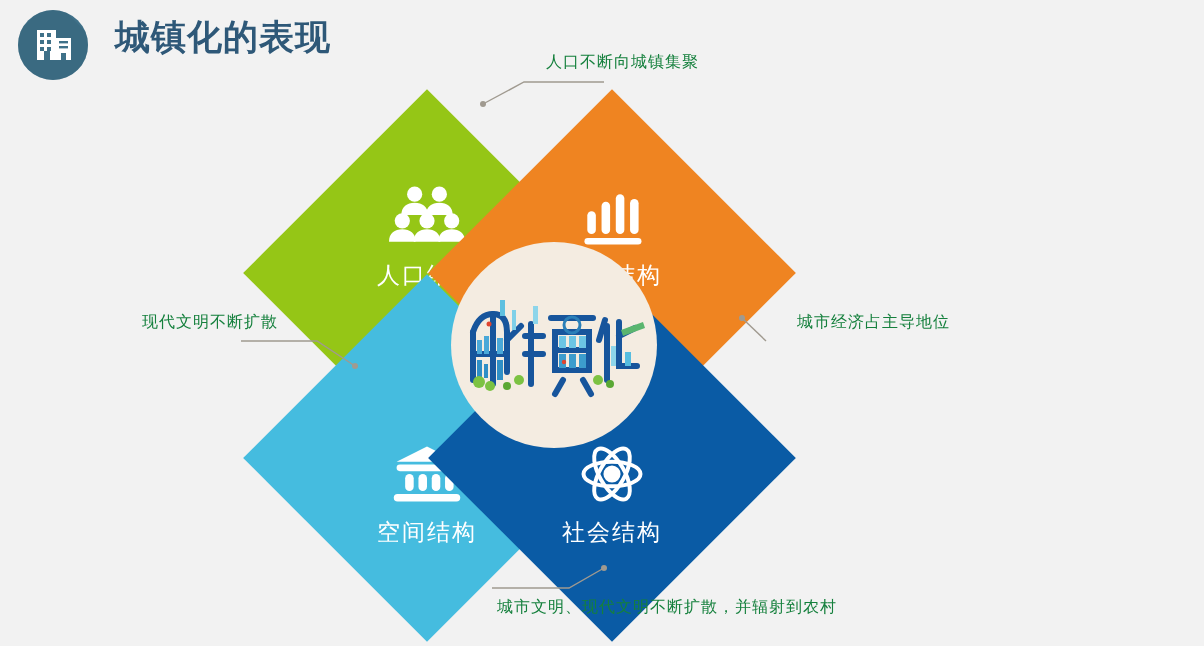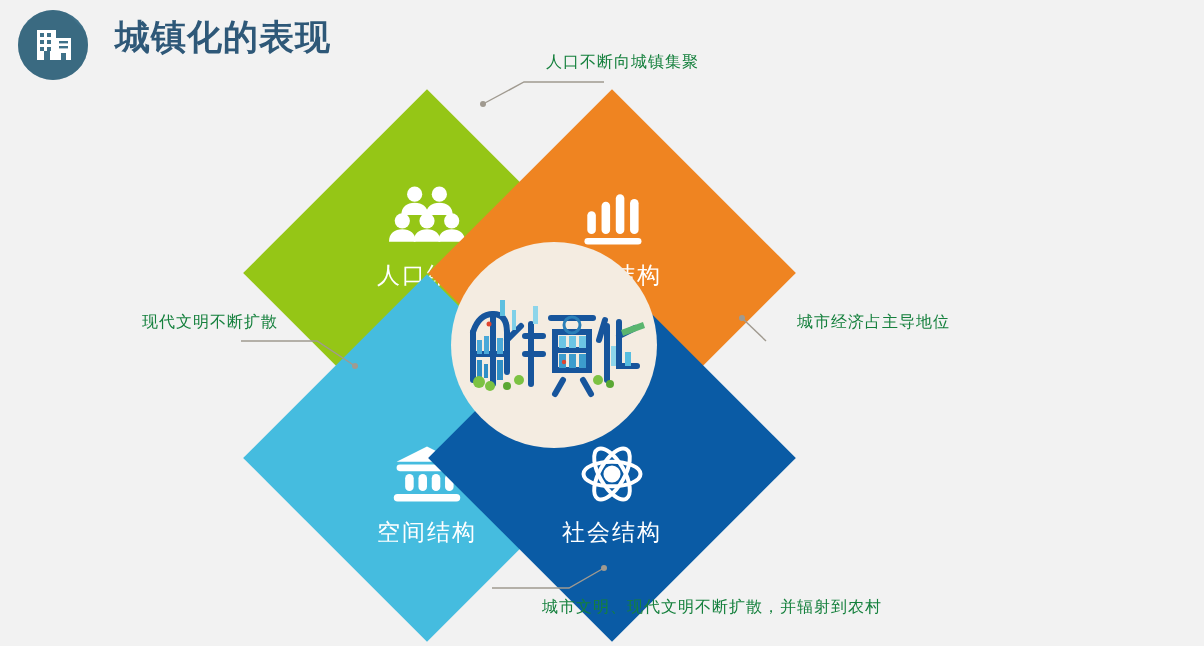--- a/index.html
+++ b/index.html
@@ -61,21 +61,21 @@
     display:flex;align-items:center;justify-content:center;
     z-index:6;
   }
   .center-art{width:190px;height:130px;display:block;}
 
   
   .callout{position:absolute;color:#15803d;font-size:16px;white-space:nowrap;letter-spacing:1px;}
   .c-top   {left:546px;top:52px;}
   .c-left  {left:142px;top:312px;}
   .c-right {left:777px;top:312px;margin-left:20px;}
-  .c-bottom{left:497px;top:597px;margin-left:45px;}
+  .c-bottom{left:497px;top:597px;}
   .leader{position:absolute;overflow:visible;z-index:3;}
 </style>
 </head>
 <body>
 
 <div class="stage">
 
   <div class="header">
     <div class="logo-circle">
       <div class="logo-shadow"></div>

